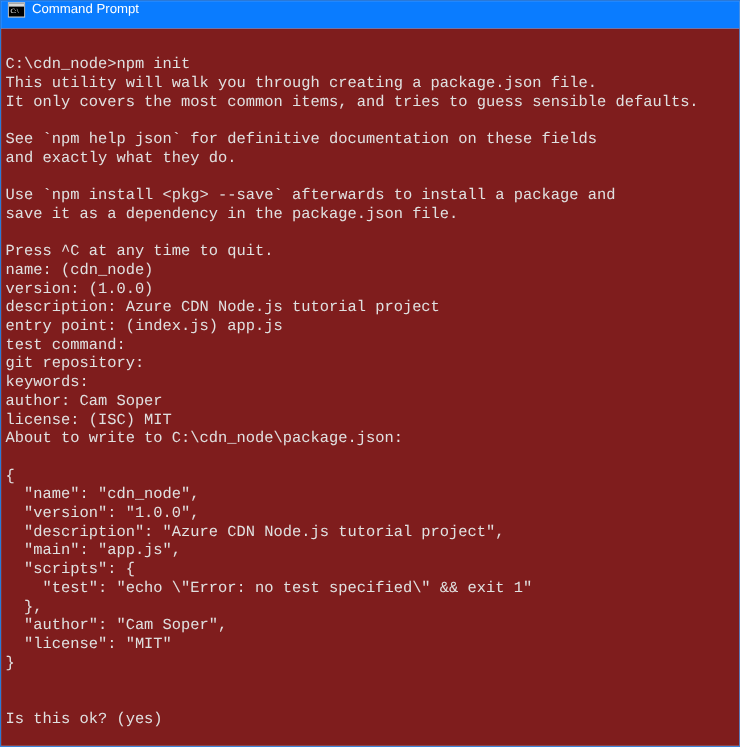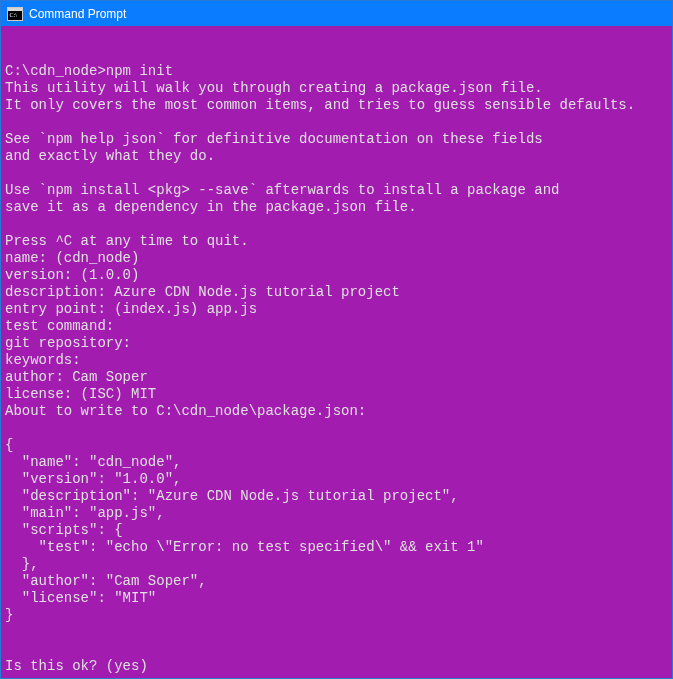--- a/index.html
+++ b/index.html
@@ -18,21 +18,21 @@
       width: 673px;
       height: 679px;
       border: 1px solid #2a79d8;
       display: flex;
       flex-direction: column;
     }
     .titlebar {
       background: #0a7cff;
       height: 25px;
       display: flex;
-      align-items: center;
+      align-items: flex-start;
       padding: 0 6px;
     }
     .titlebar-icon {
       width: 16px;
       height: 16px;
       margin-right: 6px;
       display: inline-flex;
       align-items: center;
       justify-content: center;
     }
@@ -41,26 +41,26 @@
       height: 16px;
     }
     .titlebar-text {
       color: #fff;
       font-family: 'Segoe UI', Tahoma, sans-serif;
       font-size: 12px;
       font-weight: 400;
     }
     .terminal {
       flex: 1;
-      background: #a21caf;
+      background: #7f1d1d;
       color: #e0e0e0;
       font-family: Consolas, 'Courier New', monospace;
       font-size: 14px;
       line-height: 17px;
-      padding: 20px 4px;
+      padding: 8px 4px;
       white-space: pre;
       overflow: hidden;
     }
     .terminal-line {
       white-space: pre;
     }
   </style>
 </head>
 <body>
 

